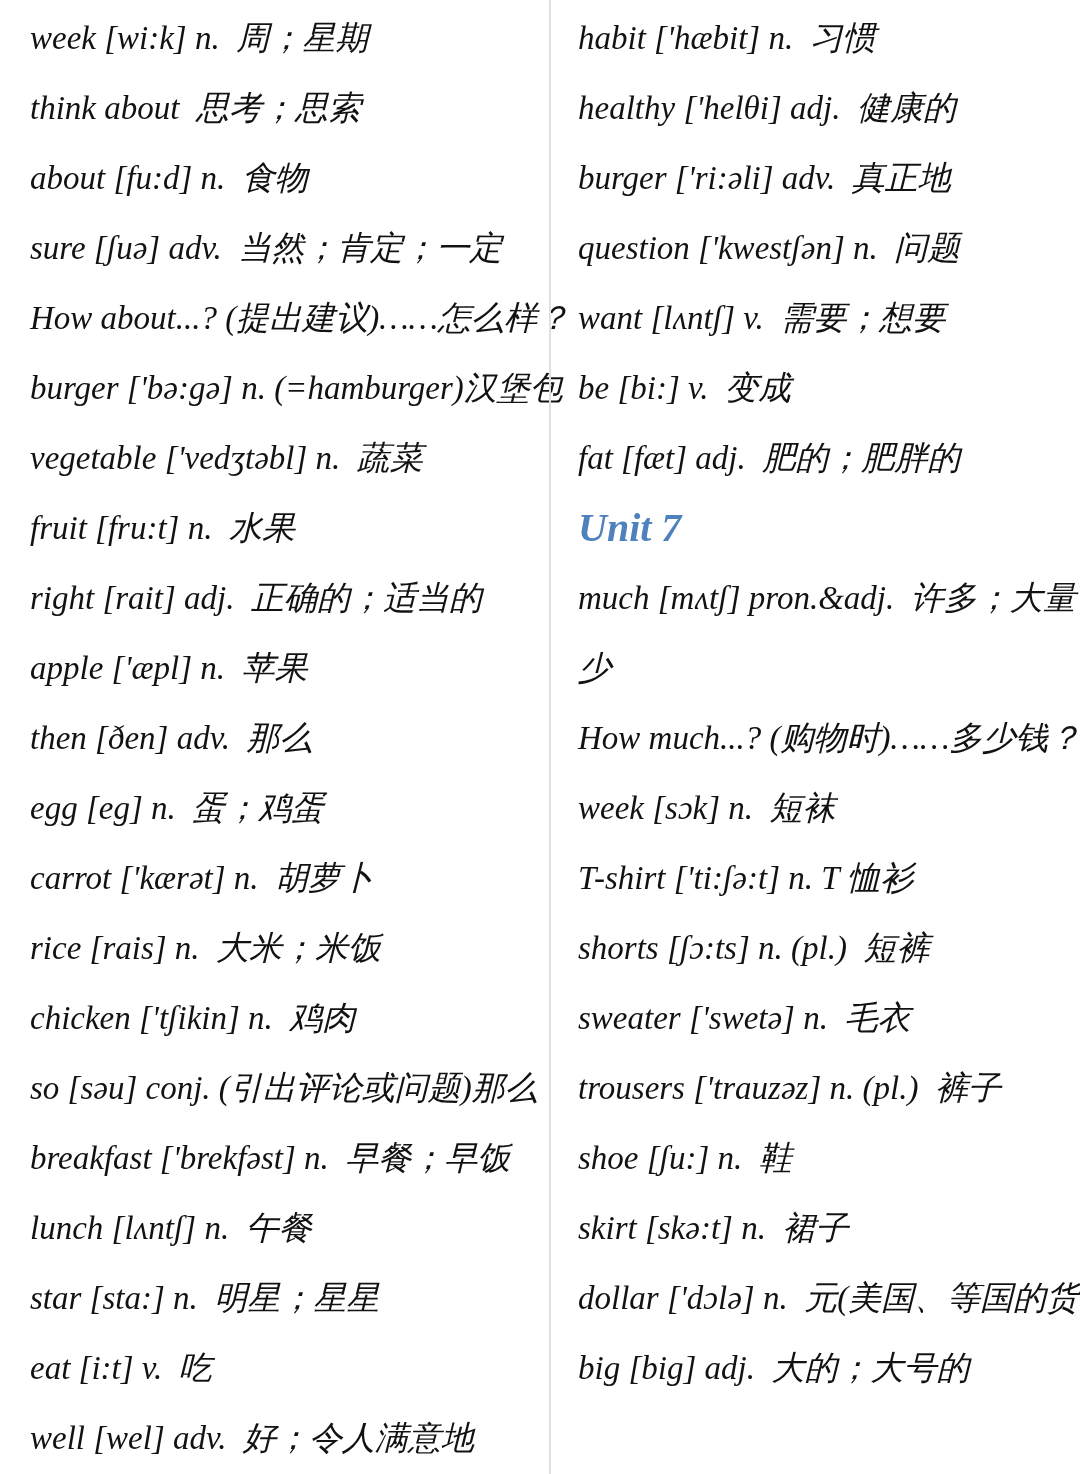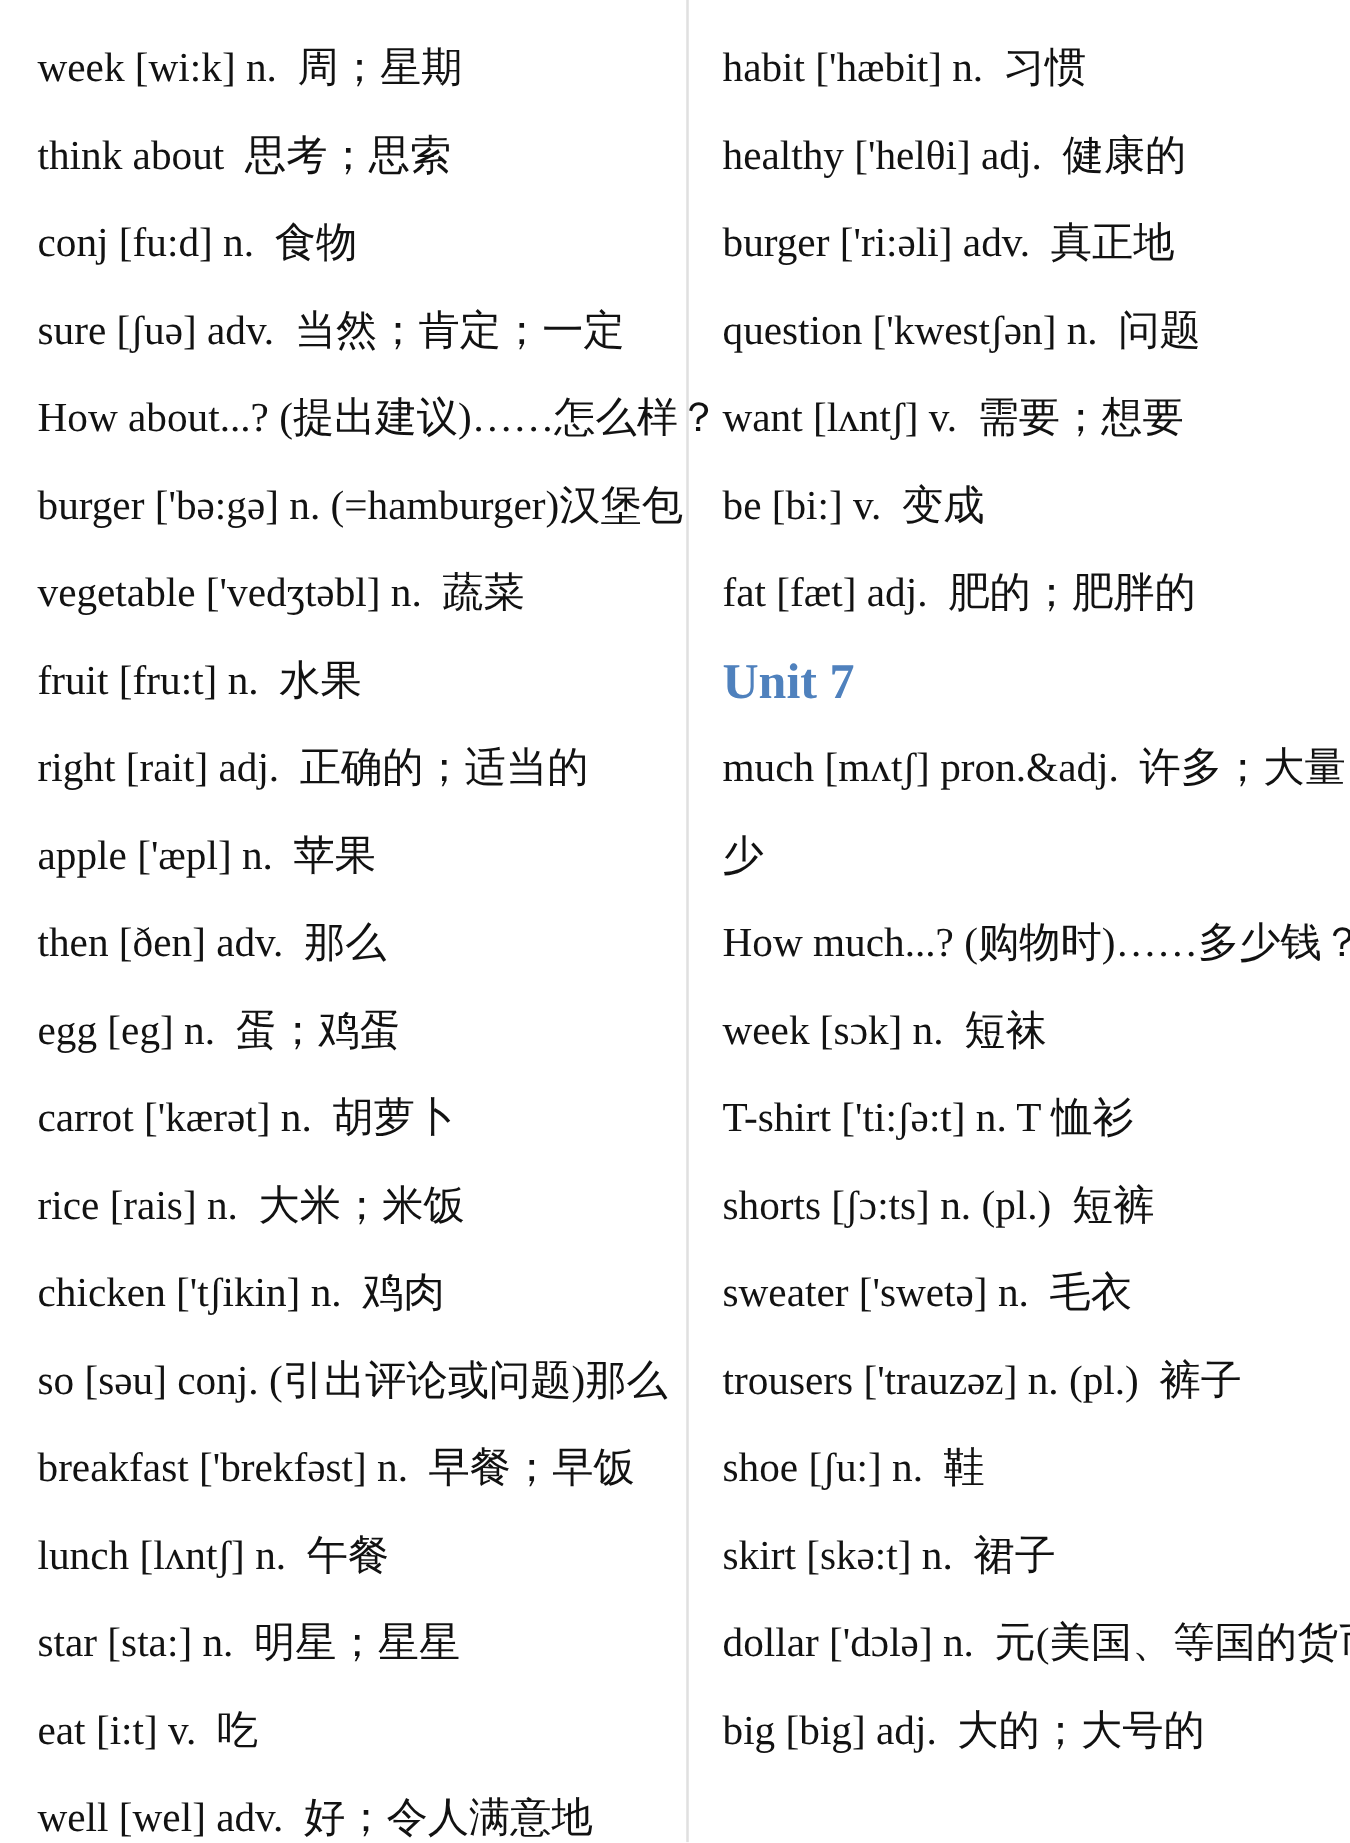--- a/index.html
+++ b/index.html
@@ -15,21 +15,22 @@
     overflow: hidden;
     font-family: "Liberation Serif", "DejaVu Serif", serif;
     font-size: 33px;
     color: #121212;
   }
   .column {
     position: absolute;
     top: 0;
     bottom: 0;
     box-sizing: border-box;
-    padding-top: 20px;
+    padding-top: 3px;
+    font-style: italic;
   }
   .column.left {
     left: 0;
     width: 550px;
     padding-left: 30px;
   }
   .column.right {
     left: 552px;
     width: 545px;
     padding-left: 26px;
@@ -51,21 +52,21 @@
     font-size: 40px;
   }
 </style>
 </head>
 <body>
 
 <div class="page" style="color: rgb(18, 18, 18);">
   <div class="column left">
       <div class="line">week [wi:k] n.  周；星期</div>
       <div class="line">think about  思考；思索</div>
-      <div class="line">conj [fu:d] n.  食物</div>
+      <div class="line">about [fu:d] n.  食物</div>
       <div class="line">sure [ʃuə] adv.  当然；肯定；一定</div>
       <div class="line">How about...? (提出建议)……怎么样？</div>
       <div class="line">burger ['bə:gə] n. (=hamburger)汉堡包</div>
       <div class="line">vegetable ['vedʒtəbl] n.  蔬菜</div>
       <div class="line">fruit [fru:t] n.  水果</div>
       <div class="line">right [rait] adj.  正确的；适当的</div>
       <div class="line">apple ['æpl] n.  苹果</div>
       <div class="line">then [ðen] adv.  那么</div>
       <div class="line">egg [eg] n.  蛋；鸡蛋</div>
       <div class="line">carrot ['kærət] n.  胡萝卜</div>

